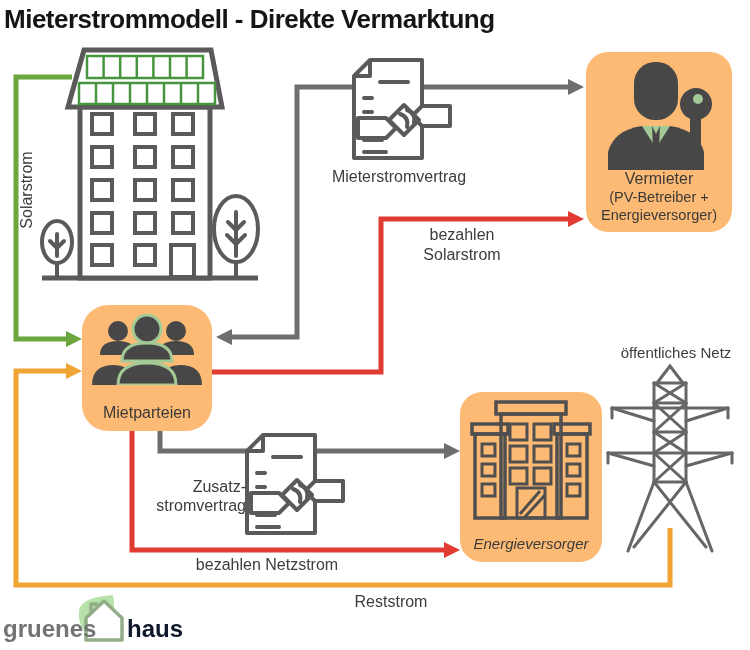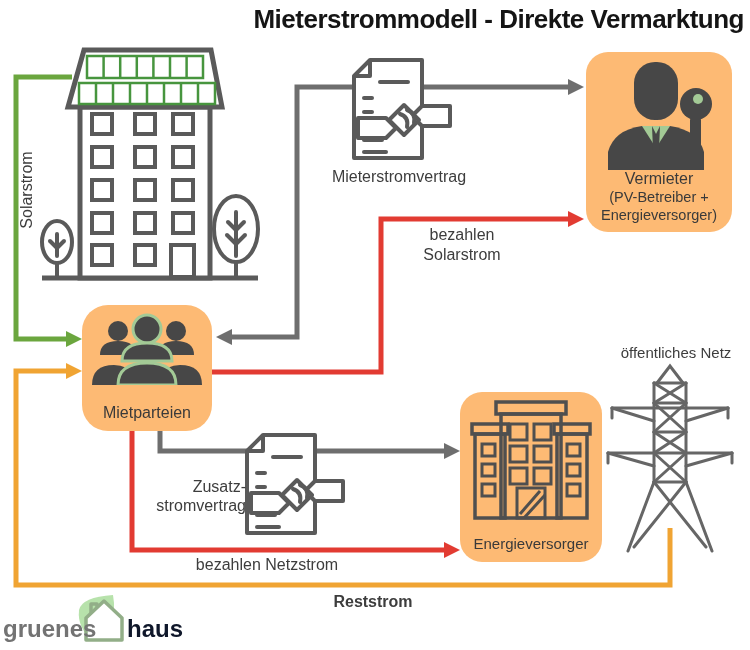--- a/index.html
+++ b/index.html
@@ -1,31 +1,31 @@
 <!DOCTYPE html>
 <html><head>
 <meta charset="utf-8">
 <style>
   html,body{margin:0;padding:0;background:#fff;}
   #stage{position:relative;width:750px;height:650px;background:#fff;overflow:hidden;
          font-family:"Liberation Sans",sans-serif;}
   #diagram-svg{position:absolute;left:0;top:0;}
   .lbl{position:absolute;color:#3d3d3d;font-size:16px;line-height:20px;text-align:center;}
   #page-title{position:absolute;left:4px;top:4px;width:740px;font-size:26px;font-weight:bold;
-              color:#151515;letter-spacing:-0.5px;text-align:right;}
+              color:#151515;letter-spacing:-0.5px;text-align:left;}
   .node{position:absolute;background:#fdba74;border-radius:24px;}
   .node .node-label{position:absolute;left:0;right:0;text-align:center;color:#3a3a3a;font-size:16px;}
   #vermieter-box .sub{font-size:14.5px;line-height:18px;}
   #solarstrom-label{left:-19px;top:181px;width:90px;height:18px;transform:rotate(-90deg);}
   #mieterstromvertrag-label{left:299px;top:167px;width:200px;}
   #bezahlen-solarstrom-label{left:382px;top:225px;width:160px;}
   #oeffentliches-netz-label{left:606px;top:343px;width:140px;font-size:15px;}
   #zusatz-label{left:96px;top:477px;width:150px;text-align:right;line-height:19px;}
   #bezahlen-netzstrom-label{left:167px;top:555px;width:200px;}
-  #reststrom-label{left:293px;top:592px;width:160px;font-weight:bold;}
+  #reststrom-label{left:311px;top:592px;width:160px;}
   #logo-word-1{position:absolute;left:3px;top:615px;font-size:24px;font-weight:bold;color:#737373;}
   #logo-word-2{position:absolute;left:127px;top:615px;font-size:24px;font-weight:bold;color:#0f172a;}
 </style>
 </head>
 <body>
 
 <div id="stage">
 
   <svg id="diagram-svg" width="750" height="650" viewBox="0 0 750 650">
     <defs>
@@ -222,21 +222,21 @@
         <rect x="104" y="60" width="11" height="42" rx="2"></rect>
         <rect x="96" y="78" width="9" height="7"></rect>
         <rect x="96" y="90" width="9" height="7"></rect>
       </g>
     </svg>
     <div class="node-label" style="bottom:44px;">Vermieter</div>
     <div class="node-label sub" style="bottom:26px;">(PV-Betreiber +</div>
     <div class="node-label sub" style="bottom:8px;">Energieversorger)</div>
   </div>
 
-  <div class="node" id="energieversorger-box" style="left:460px;top:392px;width:142px;height:170px;border-radius:22px;">
+  <div class="node" id="energieversorger-box" style="left:460px;top:392px;width:142px;height:170px;border-radius:22px;font-style:italic;">
     <svg width="142" height="136" viewBox="0 0 142 136" style="position:absolute;left:0;top:0;">
       <g fill="none" stroke="#4f4f4f" stroke-width="3.5">
         <rect x="12" y="32" width="36" height="10"></rect>
         <rect x="15" y="42" width="30" height="84"></rect>
         <rect x="94" y="32" width="36" height="10"></rect>
         <rect x="97" y="42" width="30" height="84"></rect>
         <rect x="36" y="10" width="70" height="12"></rect>
         <rect x="41" y="22" width="60" height="104"></rect>
         <g stroke-width="3">
           <rect x="50" y="32" width="17" height="16"></rect>

